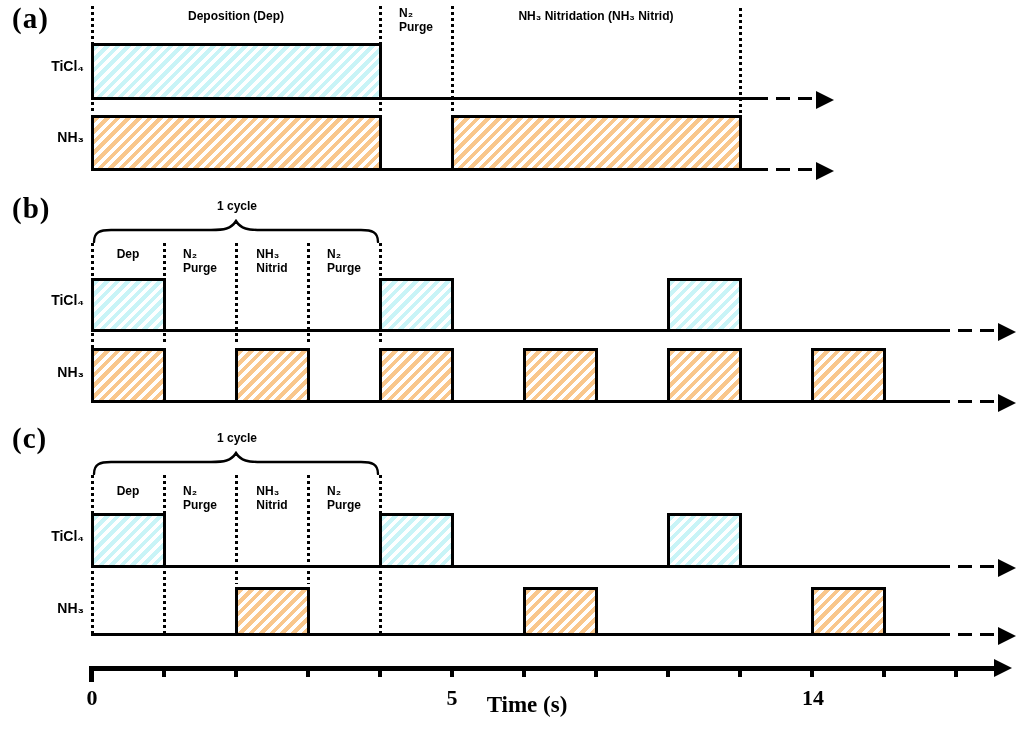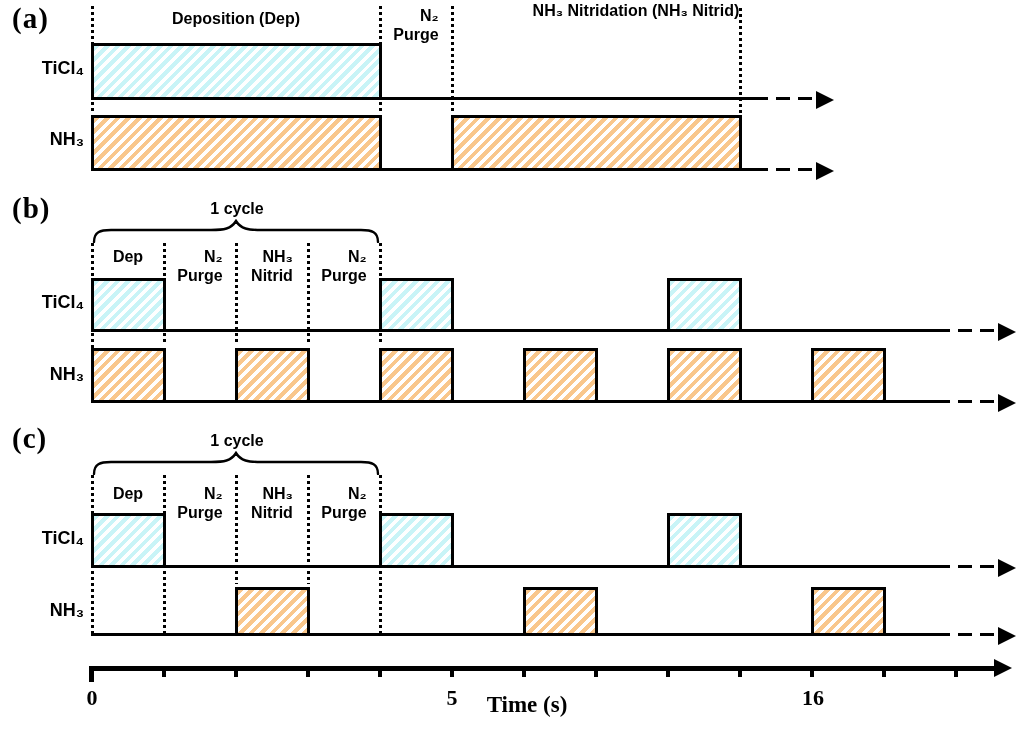--- a/index.html
+++ b/index.html
@@ -1,22 +1,22 @@
 <!DOCTYPE html>
 <html><head>
 <meta charset="utf-8">
 <style>
   html,body{margin:0;padding:0;background:#fff}
   #fig{position:relative;width:1024px;height:749px;background:#fff;color:#000;
        font-family:"Liberation Sans","DejaVu Sans",sans-serif;overflow:hidden}
   .panel-letter{position:absolute;font-weight:700;font-size:29px;letter-spacing:1px;
        font-family:"Liberation Serif","DejaVu Serif",serif}
-  .lbl{position:absolute;font-weight:700;font-size:16px;line-height:1.2;text-align:right;
+  .lbl{position:absolute;font-weight:700;font-size:12px;line-height:1.2;text-align:left;
        transform:translateX(-50%);white-space:pre-line}
-  .trace-lbl{position:absolute;left:0;width:84px;text-align:right;font-weight:700;font-size:18px}
+  .trace-lbl{position:absolute;left:0;width:84px;text-align:right;font-weight:700;font-size:14px}
   .hline{position:absolute;height:3px;background:#000}
   .vdots{position:absolute;width:3px;
        background-image:repeating-linear-gradient(to bottom,#000 0 3px,rgba(0,0,0,0) 3px 6px)}
   .pulse{position:absolute;box-sizing:border-box;border:3px solid #000;border-bottom:0}
   .dash-arrow{position:absolute;width:0;height:0;border-top:9px solid transparent;
        border-bottom:9px solid transparent;border-left:18px solid #000}
   .axis-line{position:absolute;background:#000}
   .tick{position:absolute;background:#000}
   .tick-lbl{position:absolute;font-weight:700;font-size:22px;transform:translateX(-50%);
        font-family:"Liberation Serif","DejaVu Serif",serif}
@@ -31,21 +31,21 @@
   <div id="panels">
       <div>
         <div class="vdots" style="left: 91px; top: 6px; height: 108px;"></div>
         <div class="vdots" style="left: 379px; top: 6px; height: 108px;"></div>
         <div class="vdots" style="left: 451px; top: 6px; height: 108px;"></div>
         <div class="vdots" style="left: 739px; top: 8px; height: 106px;"></div>
         <div class="panel-letter" style="left: 12px; top: 2px;">(a)</div>
         <div class="lbl" style="left: 236px; top: 9px;">Deposition (Dep)</div>
         <div class="lbl" style="left: 416px; top: 6px;">N₂
 Purge</div>
-        <div class="lbl" style="left: 596px; top: 1px; margin-left: 40px;">NH₃ Nitridation (NH₃ Nitrid)</div>
+        <div class="lbl" style="left: 596px; top: 9px;">NH₃ Nitridation (NH₃ Nitrid)</div>
         <div>
           <div class="trace-lbl" style="top: 58px;">TiCl₄</div>
           <div class="hline" style="left: 91px; top: 97px; width: 677px;"></div>
           <div class="pulse" style="left: 91px; top: 43px; width: 291px; height: 54px; background: repeating-linear-gradient(135deg, rgb(201, 244, 247) 0px, rgb(201, 244, 247) 4px, rgb(255, 255, 255) 4px, rgb(255, 255, 255) 7.5px);"></div>
           <div class="hline" style="left: 776px; top: 97px; width: 14px;"></div>
           <div class="hline" style="left: 798px; top: 97px; width: 14px;"></div>
           <div class="dash-arrow" style="left: 816px; top: 91px;"></div>
         </div>
         <div>
           <div class="trace-lbl" style="top: 129px;">NH₃</div>
@@ -153,16 +153,16 @@
         <div class="tick" style="left: 594px; top: 666px; width: 4px; height: 11px;"></div>
         <div class="tick" style="left: 666px; top: 666px; width: 4px; height: 11px;"></div>
         <div class="tick" style="left: 738px; top: 666px; width: 4px; height: 11px;"></div>
         <div class="tick" style="left: 810px; top: 666px; width: 4px; height: 11px;"></div>
         <div class="tick" style="left: 882px; top: 666px; width: 4px; height: 11px;"></div>
         <div class="tick" style="left: 954px; top: 666px; width: 4px; height: 11px;"></div>
       </div>
     <div class="dash-arrow" style="left:994px;top:659px"></div>
     <div class="tick-lbl" style="left:92px;top:685px">0</div>
     <div class="tick-lbl" style="left:452px;top:685px">5</div>
-    <div class="tick-lbl" style="left:813px;top:685px">16</div>
+    <div class="tick-lbl" style="left:813px;top:685px">14</div>
     <div class="axis-title" style="left:527px;top:692px">Time (s)</div>
   </div>
 </div>
 
 </body></html>

